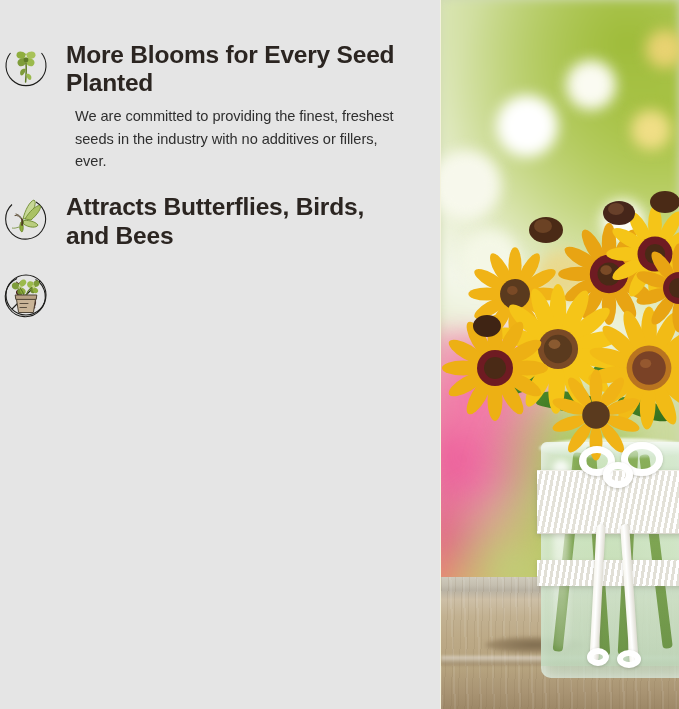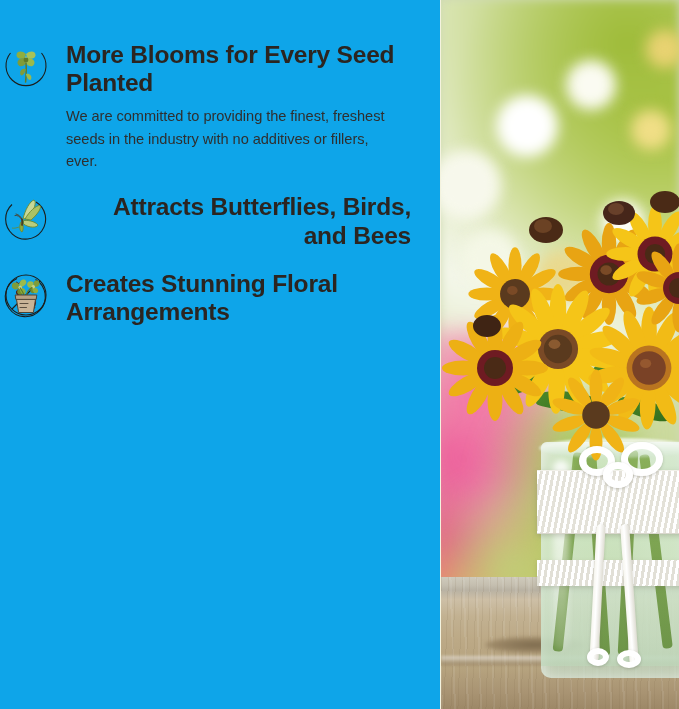--- a/index.html
+++ b/index.html
@@ -7,22 +7,22 @@
   body {
     font-family: "Liberation Sans", sans-serif;
     background: #fdfde9;
   }
   .page { position:relative; width:679px; height:709px; display:flex; }
 
   
   .features-panel {
     width:441px;
     height:709px;
-    background:#0ea5e9;
-    padding:41px 0 0 0;
+    background:#e5e5e5;
+    padding:41px 16px 0 0;
     position:relative;
     flex:0 0 441px;
   }
   .feature {
     position:relative;
     padding-left:66px;
     padding-right:30px;
     margin-bottom:16px;
   }
   .feature-icon {
@@ -40,24 +40,25 @@
     color:#2b2521;
     letter-spacing:-0.2px;
     margin-bottom:7px;
   }
   .feature-desc {
     font-size:14.6px;
     line-height:1.56;
     color:#2f2f2f;
     letter-spacing:-0.05px;
     max-width:330px;
+    margin-left:9px;
   }
 
   .f1 { margin-bottom:20px; }
-  .f2 { margin-bottom:18px;text-align:right; }
+  .f2 { margin-bottom:18px; }
   .f3 { margin-bottom:20px; }
   .f4 { margin-bottom:0; }
 
   
   .photo-panel {
     position:relative;
     width:238px;
     height:709px;
     flex:0 0 238px;
     overflow:hidden;
@@ -293,21 +294,20 @@
           <path d="M31 13 C33.5 16 32.5 19.5 29.5 19.3 C27.2 19.1 26.6 16 28 13.6 Z" fill="#6f8b2f"></path>
           <path d="M30.8 13.2 C34 13.4 36.5 16.5 34.4 18.6 C32.4 20.5 29.6 18.2 29.4 14.9 Z" fill="#8fae3e"></path>
           <circle cx="30.3" cy="12.8" r="1.8" fill="#c4d38a"></circle>
           <path d="M23 23 C23.5 19.5 25.5 15.5 29 13.5" fill="none" stroke="#5f7a27" stroke-width="1.2" stroke-linecap="round"></path>
           <path d="M22 23 C20.5 19.5 19 16.5 17.2 14" fill="none" stroke="#5f7a27" stroke-width="1.2" stroke-linecap="round"></path>
           <path d="M13.2 23.5 L32.8 23.5 L30.4 38.5 L15.6 38.5 Z" fill="#c9b497" stroke="#4d4335" stroke-width="1"></path>
           <path d="M12.2 21 L33.8 21 L33.2 25.4 L12.8 25.4 Z" fill="#b8a184" stroke="#4d4335" stroke-width="1"></path>
           <path d="M17 29.5 L25 29.5 M17 33.5 L23.5 33.5" stroke="#4d4335" stroke-width="0.9" stroke-linecap="round"></path>
         </svg>
       </div>
-      <div class="feature-title">Creates Stunning Floral Arrangements</div>
     </div>
 
   </div>
 
   <div class="seam"></div>
 
   <div class="photo-panel">
 
     <div class="photo-layer">
       <div class="bokeh-base"></div>

